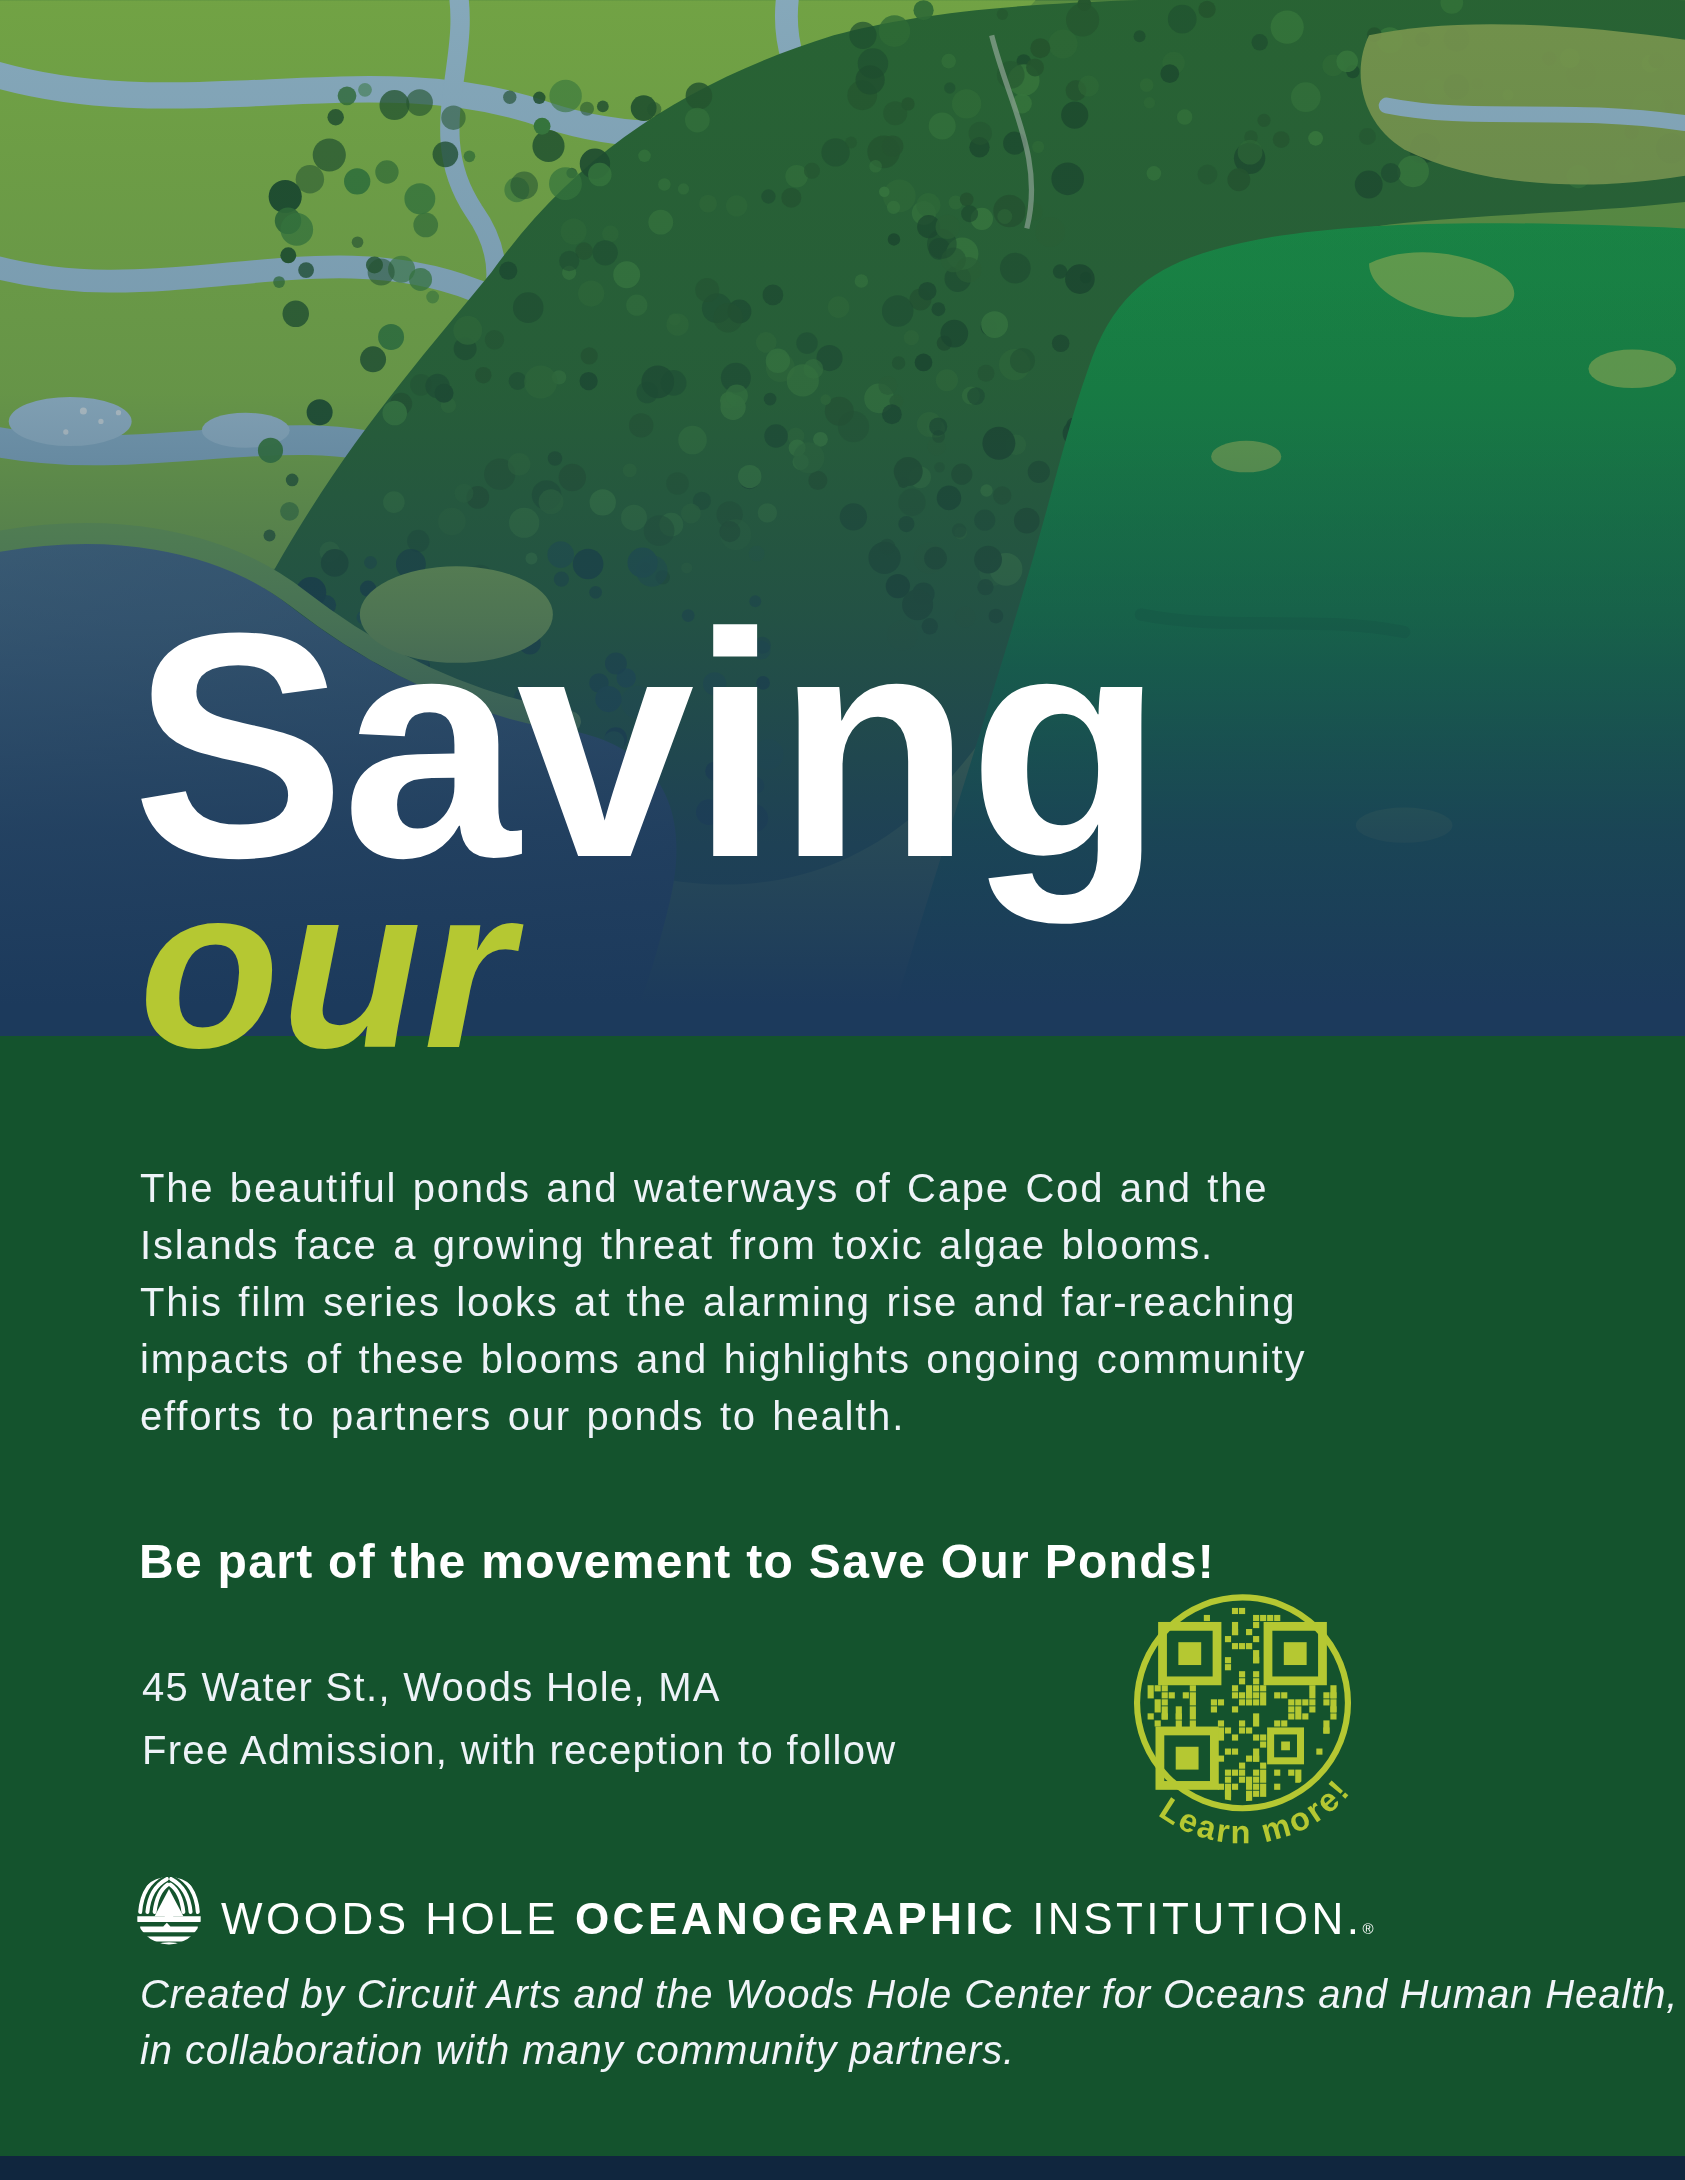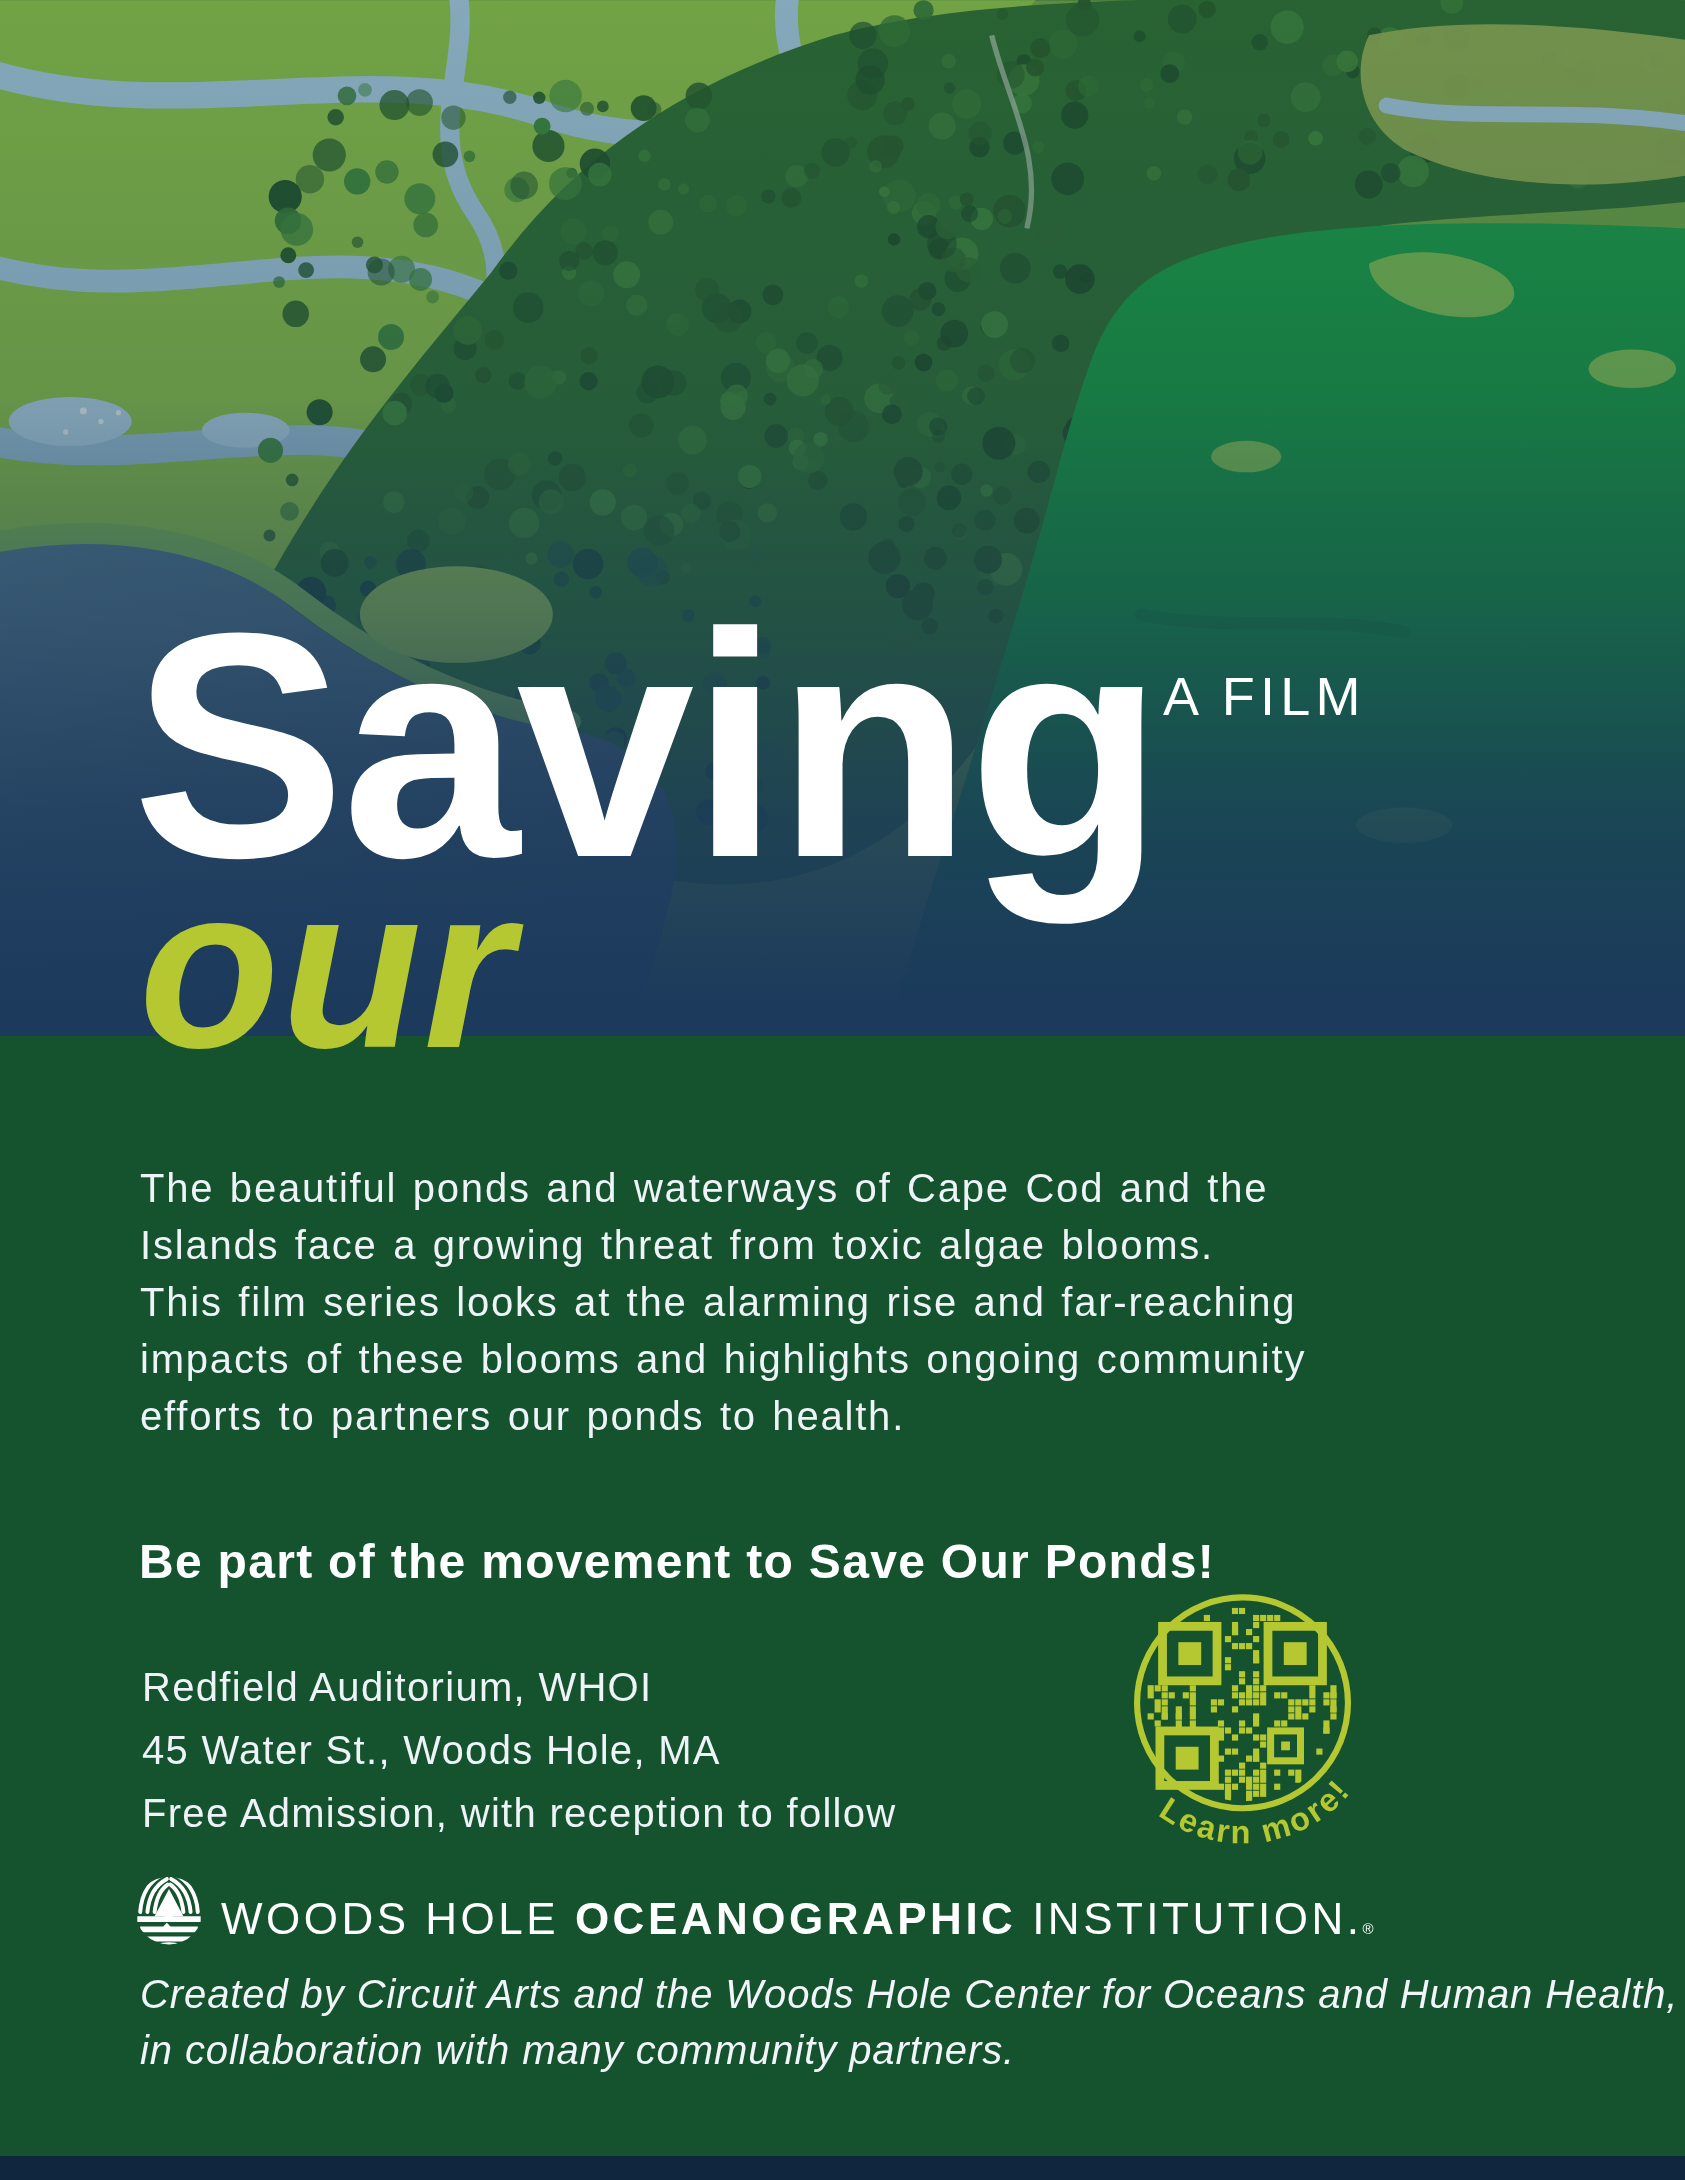--- a/index.html
+++ b/index.html
@@ -540,35 +540,33 @@
       <path d="M-20,630 C120,600 240,620 330,690 C420,760 520,810 640,830 C760,850 790,930 760,1040 C740,1120 720,1180 700,1180 L-20,1180 Z" fill="url(#pond)"></path>
       <path d="M-20,620 C120,592 250,612 340,682 C430,752 530,802 650,822" stroke="#7fb84b" stroke-width="24" fill="none" stroke-linecap="round"></path>
       <ellipse cx="520" cy="700" rx="110" ry="55" fill="#8fc049"></ellipse>
     </svg>
     <div class="photo-tint"></div>
     <div class="photo-fade"></div>
   </div>
 
   <h1 class="t-saving">Saving</h1>
   <div class="t-tagline">
-    <span>A FILM</span>
   </div>
   <div class="t-our">our</div>
 
   <div class="intro">
     <span>The beautiful ponds and waterways of Cape Cod and the</span>
     <span>Islands face a growing threat from toxic algae blooms.</span>
     <span>This film series looks at the alarming rise and far-reaching</span>
     <span>impacts of these blooms and highlights ongoing community</span>
     <span>efforts to partners our ponds to health.</span>
   </div>
 
   <div class="cta">Be part of the movement to Save Our Ponds!</div>
   <div class="venue">
-    <span>Redfield Auditorium, WHOI</span>
     <span>45 Water St., Woods Hole, MA</span>
     <span>Free Admission, with reception to follow</span>
   </div>
 
   <div class="qr-wrap">
     <svg width="269" height="290" viewBox="0 0 306 330">
       <defs>
         <clipPath id="qrclip">
             <circle cx="153" cy="150" r="112"></circle>
           </clipPath>

